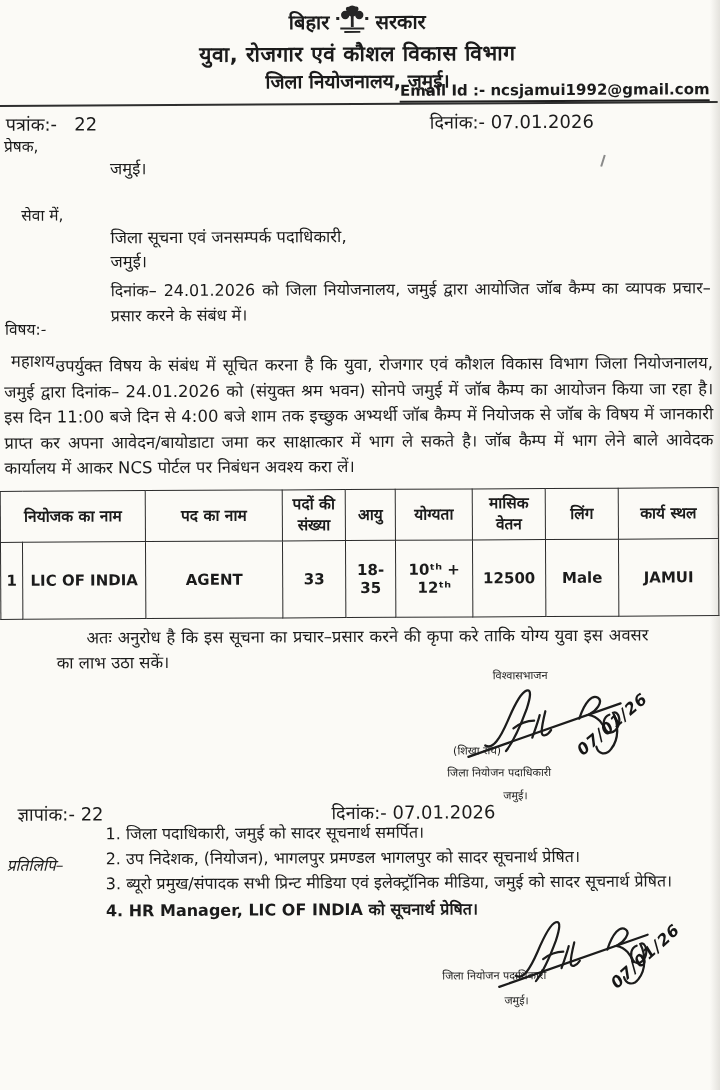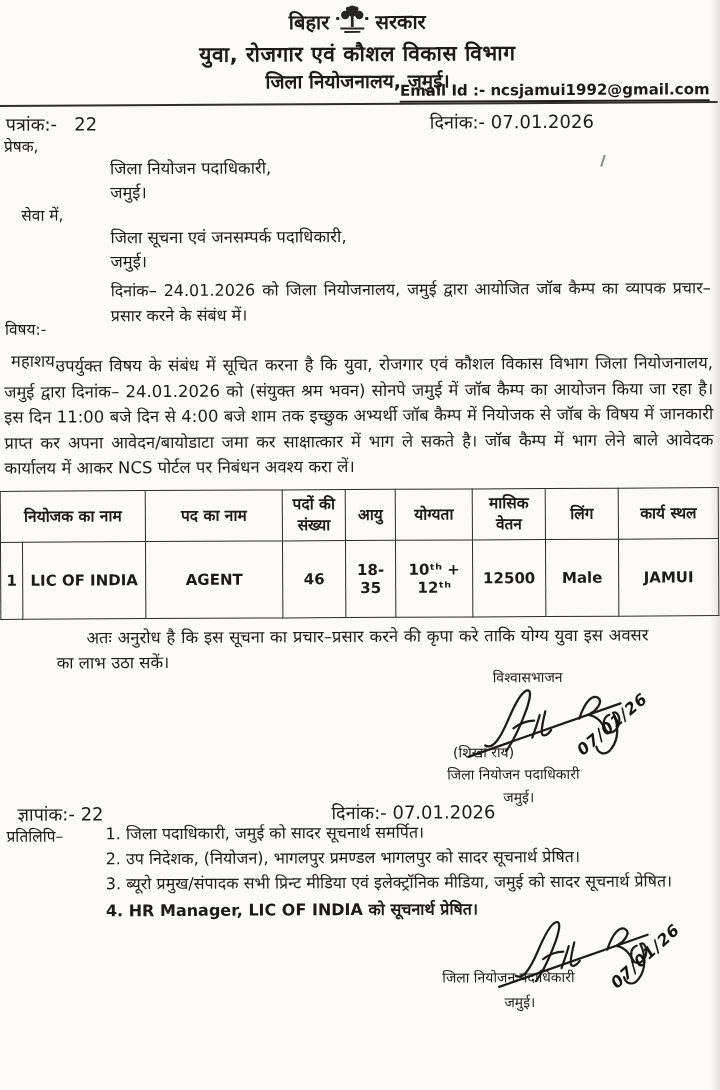--- a/index.html
+++ b/index.html
@@ -33,21 +33,21 @@
   .subject-text{font-size:16px;line-height:25px;text-align:justify;}
   .body-par{font-size:16.5px;line-height:25.6px;text-align:justify;text-indent:52px;}
   .closing-par{font-size:16.5px;line-height:25px;text-align:justify;text-indent:30px;}
   
   table.job-table{border-collapse:collapse;table-layout:fixed;width:719px;}
   table.job-table th,table.job-table td{
     border:1.7px solid #2b2b2b;text-align:center;vertical-align:middle;
     padding:2px 2px;overflow:hidden;}
   table.job-table th{font-size:15.5px;font-weight:bold;height:46px;line-height:21px;}
   table.job-table td{font-size:15px;font-weight:bold;height:72px;}
-  .sig-text{font-size:14px;}
+  .sig-text{font-size:11px;}
   .hand-date{font-size:16px;font-weight:bold;font-style:italic;
     letter-spacing:1px;color:#161616;white-space:nowrap;}
   .copy-item{font-size:16px;line-height:24px;padding-left:22px;text-indent:-22px;
     margin-bottom:1px;}
   svg.scribble{overflow:visible;}
   .artifact{width:2px;height:12px;background:#8a8a8a;transform:rotate(18deg);}
   .edge-shade{top:0;right:0;width:10px;height:100%;
     background:linear-gradient(to left,rgba(120,115,105,.18),rgba(120,115,105,0));}
 </style>
 </head>
@@ -84,21 +84,20 @@
 
     <div class="abs refrow" style="top:110px;left:8px;">
       <span>पत्रांक:-</span>&nbsp;&nbsp;&nbsp;<span>22</span>
     </div>
     <div class="abs refrow" style="top:110px;left:432px;">
       <span>दिनांक:-</span>&nbsp;<span>07.01.2026</span>
     </div>
 
     <div class="abs lbl" style="top:133px;left:6px;">प्रेषक,</div>
     <div class="abs blk" style="top:156px;left:112px;">
-      <div>जिला नियोजन पदाधिकारी,</div>
       <div>जमुई।</div>
     </div>
 
     <div class="abs artifact" style="top:156px;left:604px;"></div>
 
     <div class="abs lbl" style="top:202px;left:6px;margin-left:17px;">सेवा में,</div>
     <div class="abs blk" style="top:225px;left:112px;">
       <div>जिला सूचना एवं जनसम्पर्क पदाधिकारी,</div>
       <div>जमुई।</div>
     </div>
@@ -132,21 +131,21 @@
             <th>मासिक वेतन</th>
             <th>लिंग</th>
             <th>कार्य स्थल</th>
           </tr>
         </thead>
         <tbody>
           <tr>
             <td>1</td>
             <td>LIC OF INDIA</td>
             <td>AGENT</td>
-            <td>46</td>
+            <td>33</td>
             <td>18-35</td>
             <td>10ᵗʰ + 12ᵗʰ</td>
             <td>12500</td>
             <td>Male</td>
             <td>JAMUI</td>
           </tr>
         </tbody>
       </table>
     </div>
 
@@ -168,21 +167,21 @@
     <div class="abs sig-text" style="top:743px;left:452px;">(शिखा राय)</div>
     <div class="abs sig-text" style="top:765px;left:446px;">जिला नियोजन पदाधिकारी</div>
     <div class="abs sig-text" style="top:788px;left:502px;">जमुई।</div>
 
     <div class="abs refrow" style="top:800px;left:5px;margin-left:11px;">
       <span>ज्ञापांक:-</span>&nbsp;<span>22</span>
     </div>
     <div class="abs refrow" style="top:800px;left:330px;">
       <span>दिनांक:-</span>&nbsp;<span>07.01.2026</span>
     </div>
-    <div class="abs lbl" style="top:823px;left:5px;">प्रतिलिपि–</div>
+    <div class="abs lbl" style="top:852px;left:5px;font-style:italic;">प्रतिलिपि–</div>
 
     <div class="abs" style="top:821px;left:104px;width:614px;">
       <div class="copy-item">1. जिला पदाधिकारी, जमुई को सादर सूचनार्थ समर्पित।</div>
       <div class="copy-item">2. उप निदेशक, (नियोजन), भागलपुर प्रमण्डल भागलपुर को सादर सूचनार्थ प्रेषित।</div>
       <div class="copy-item">3. ब्यूरो प्रमुख/संपादक सभी प्रिन्ट मीडिया एवं इलेक्ट्रॉनिक मीडिया, जमुई को सादर सूचनार्थ प्रेषित।</div>
       <div class="copy-item" style="margin-top:3px;font-weight:bold;">4. HR Manager, LIC OF INDIA को सूचनार्थ प्रेषित।</div>
     </div>
 
     <div class="abs" style="top:916px;left:482px;">
       <svg class="scribble" width="195" height="78" viewBox="0 0 200 85" fill="none" stroke="#1c1c1c" stroke-width="2.4" stroke-linecap="round">

